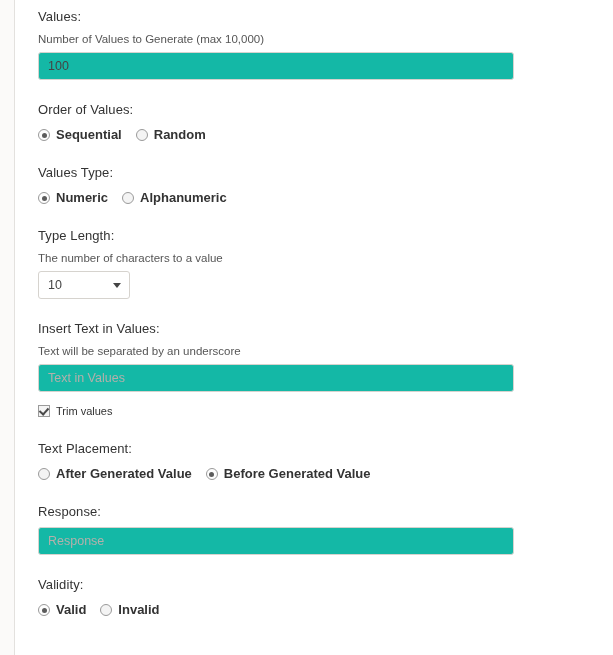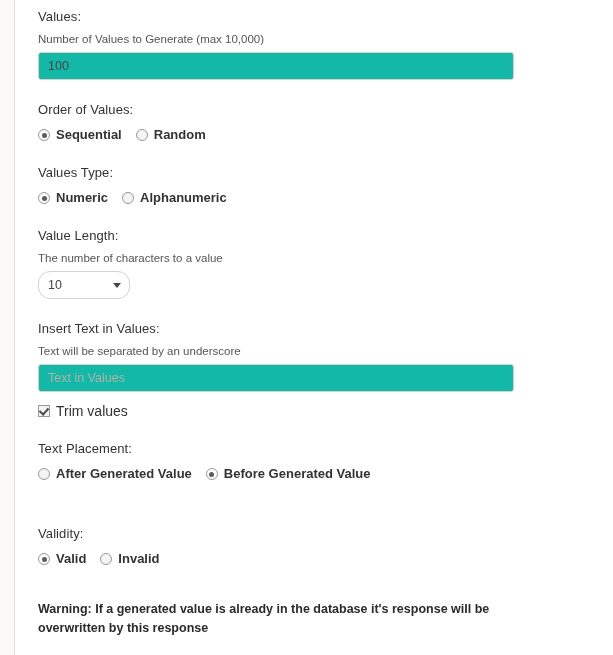--- a/index.html
+++ b/index.html
@@ -95,21 +95,21 @@
   .select-box {
     width: 92px;
     height: 28px;
     box-sizing: border-box;
     padding: 3px 22px 3px 9px;
     font-family: "Liberation Sans", sans-serif;
     font-size: 12.5px;
     color: #444444;
     background: #ffffff;
     border: 1px solid #d6d3ce;
-    border-radius: 12px;
+    border-radius: 3px;
     outline: none;
     -webkit-appearance: none;
     -moz-appearance: none;
     appearance: none;
     line-height: 20px;
   }
   .select-arrow {
     position: absolute;
     right: 9px;
     top: 50%;
@@ -184,21 +184,21 @@
     border-width: 0 2px 2px 0;
     transform: rotate(42deg);
   }
   .choice-label {
     font-size: 13px;
     font-weight: bold;
     color: #333333;
     line-height: 16px;
   }
   .checkbox-label {
-    font-size: 14px;
+    font-size: 11px;
     font-weight: normal;
     color: #333333;
     line-height: 16px;
   }
 
   .warning-text {
     font-size: 12.5px;
     font-weight: bold;
     color: #2b2b2b;
     line-height: 19px;
@@ -250,21 +250,21 @@
         <label class="choice">
           <span class="radio-dot"></span>
           <span class="choice-label">Alphanumeric</span>
         </label>
       </div>
     </div>
 
     <div class="section-gap"></div>
 
     <div class="section">
-      <div class="field-label">Value Length:</div>
+      <div class="field-label">Type Length:</div>
       <div class="helper-text">The number of characters to a value</div>
       <span class="select-wrap">
         <select class="select-box">
           <option>10</option>
         </select>
         <span class="select-arrow"></span>
       </span>
     </div>
 
     <div class="section-gap"></div>
@@ -293,20 +293,24 @@
         </label>
         <label class="choice">
           <span class="radio-dot checked"></span>
           <span class="choice-label">Before Generated Value</span>
         </label>
       </div>
     </div>
 
     <div class="section-gap"></div>
 
+    <div class="section">
+      <div class="field-label">Response:</div>
+      <input class="text-input" type="text" placeholder="Response" style="">
+    </div>
 
     <div class="section-gap"></div>
 
     <div class="section">
       <div class="field-label">Validity:</div>
       <div class="choice-row">
         <label class="choice">
           <span class="radio-dot checked"></span>
           <span class="choice-label">Valid</span>
         </label>

